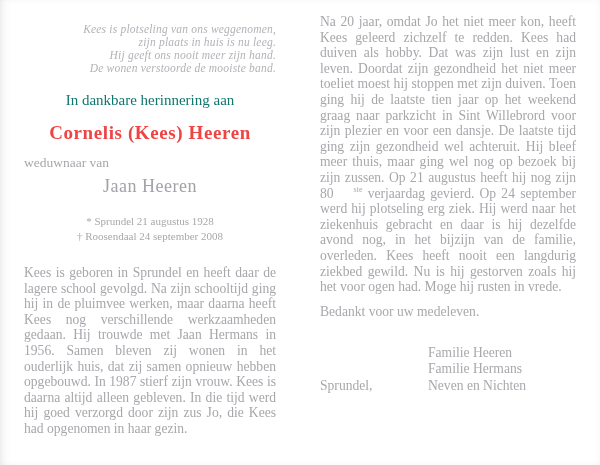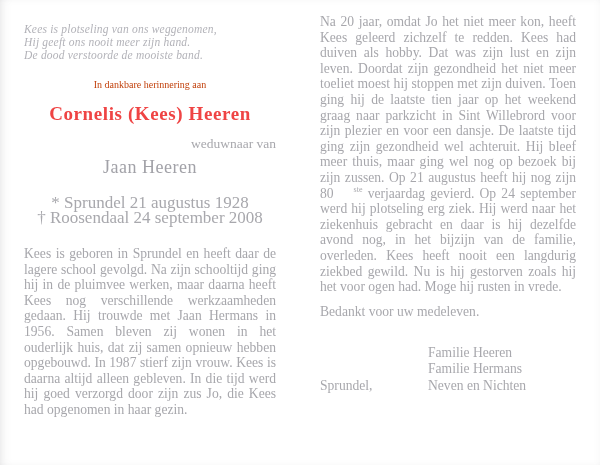--- a/index.html
+++ b/index.html
@@ -13,57 +13,57 @@
     overflow: hidden;
     box-shadow: inset 6px 0 14px -10px rgba(120,120,125,0.45),
                 inset -4px 0 10px -8px rgba(150,150,155,0.25);
   }
   .col { position: absolute; top: 0; }
   .col-left  { left: 24px;  width: 252px; }
   .col-right { left: 320px; width: 256px; }
 
   .poem {
     margin-top: 23px;
-    text-align: left;
+    text-align: right;
     font-style: italic;
     font-size: 11.5px;
     line-height: 13px;
     color: #b2b2b8;
     letter-spacing: 0.2px;
   }
   .intro {
     margin-top: 17px;
     text-align: center;
-    font-size: 10px;
-    color: #c2410c;
+    font-size: 15px;
+    color: #0f766e;
   }
   .name {
     margin-top: 13px;
     text-align: center;
     font-size: 19px;
     font-weight: bold;
     letter-spacing: 0.6px;
     color: #ef4444;
   }
   .relation {
     margin-top: 11px;
-    text-align: right;
+    text-align: left;
     font-size: 13.5px;
   }
   .spouse {
     margin-top: 5px;
     text-align: center;
     font-size: 18px;
     letter-spacing: 0.5px;
     color: #a2a2a8;
   }
   .dates {
     margin-top: 17px;
     text-align: center;
-    font-size: 17px;
+    font-size: 11px;
     line-height: 15px;
   }
   .bodytext {
     margin: 0;
     margin-top: 21px;
     font-size: 13.6px;
     line-height: 15.6px;
     text-align: justify;
     color: #a7a7ac;
   }
@@ -89,22 +89,23 @@
   .sig-cell-right { flex: 1; }
 </style>
 </head>
 <body>
 
 <div class="card">
 
   <div class="col col-left">
     <div class="poem">
       <div>Kees is plotseling van ons weggenomen,</div>
+      <div>zijn plaats in huis is nu leeg.</div>
       <div>Hij geeft ons nooit meer zijn hand.</div>
-      <div>De dood verstoorde de mooiste band.</div>
+      <div>De wonen verstoorde de mooiste band.</div>
     </div>
     <div class="intro">In dankbare herinnering aan</div>
     <div class="name">Cornelis (Kees) Heeren</div>
     <div class="relation">weduwnaar van</div>
     <div class="spouse">Jaan Heeren</div>
     <div class="dates">
       <div>* Sprundel 21 augustus 1928</div>
       <div>† Roosendaal 24 september 2008</div>
     </div>
     <p class="bodytext">Kees is geboren in Sprundel en heeft daar de lagere school gevolgd. Na zijn schooltijd ging hij in de pluimvee werken, maar daarna heeft Kees nog verschillende werkzaamheden gedaan. Hij trouwde met Jaan Hermans in 1956. Samen bleven zij wonen in het ouderlijk huis, dat zij samen opnieuw hebben opgebouwd. In 1987 stierf zijn vrouw. Kees is daarna altijd alleen gebleven. In die tijd werd hij goed verzorgd door zijn zus Jo, die Kees had opgenomen in haar gezin.</p>

